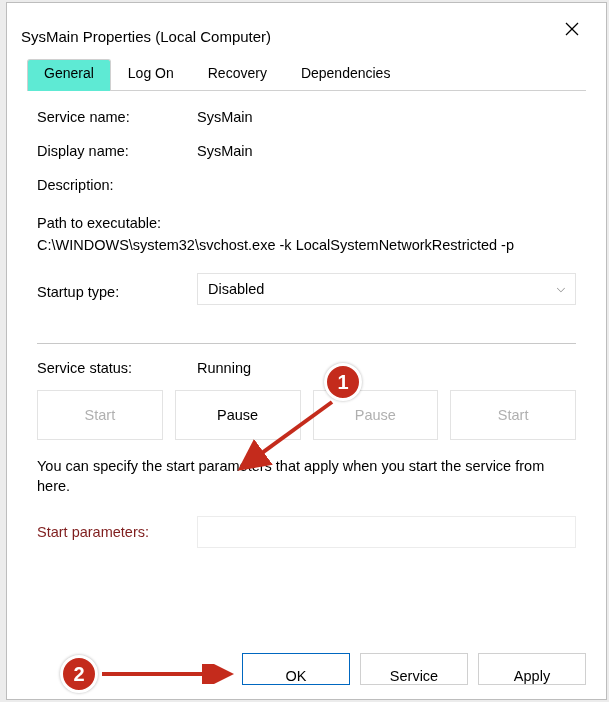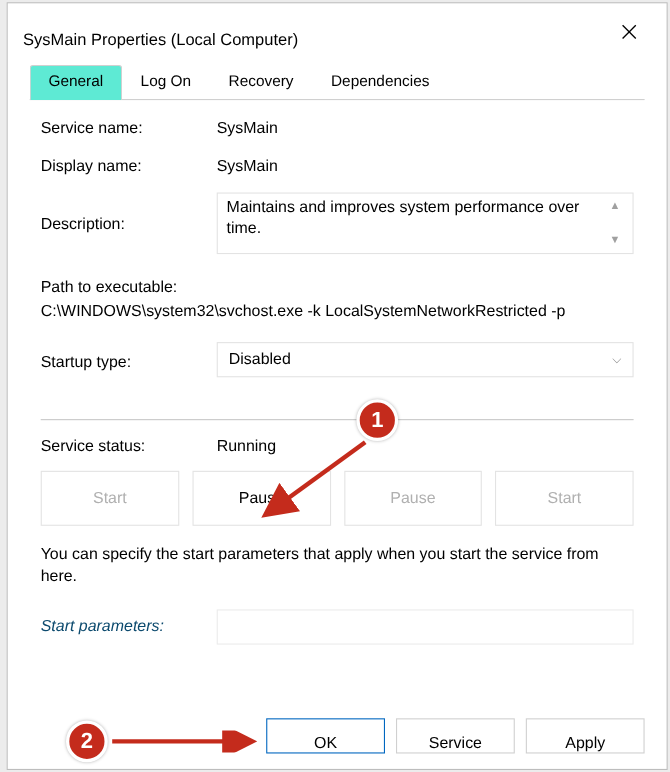--- a/index.html
+++ b/index.html
@@ -166,23 +166,22 @@
     font-size: 14.5px;
     line-height: 1.4;
     margin: 12px 0 20px 0;
   }
   .start-params-row {
     display: flex;
     align-items: center;
   }
   .start-params-lbl {
     width: 160px;
-    color: #0c4a6e;
-    font-size: 14.5px;
-    font-style: italic;
+    color: #7f1d1d;
+    font-size: 14.5px;
   }
   .start-params-input {
     flex: 1;
     height: 32px;
     border: 1px solid #ececec;
     background: #fff;
     padding: 0 8px;
   }
   .dialog-buttons {
     position: absolute;
@@ -253,27 +252,20 @@
       <div class="val">SysMain</div>
     </div>
 
     <div class="row">
       <div class="lbl">Display name:</div>
       <div class="val">SysMain</div>
     </div>
 
     <div class="row">
       <div class="lbl">Description:</div>
-      <div class="desc-box">
-        <div class="desc-text">Maintains and improves system performance over time.</div>
-        <div class="desc-arrows">
-          <span>▲</span>
-          <span>▼</span>
-        </div>
-      </div>
     </div>
 
     <div class="path-section">
       <div>Path to executable:</div>
       <div>C:\WINDOWS\system32\svchost.exe -k LocalSystemNetworkRestricted -p</div>
     </div>
 
     <div class="row" style="margin-bottom:0;">
       <div class="lbl" style="padding-top:6px;">Startup type:</div>
       <div class="select-wrap">

